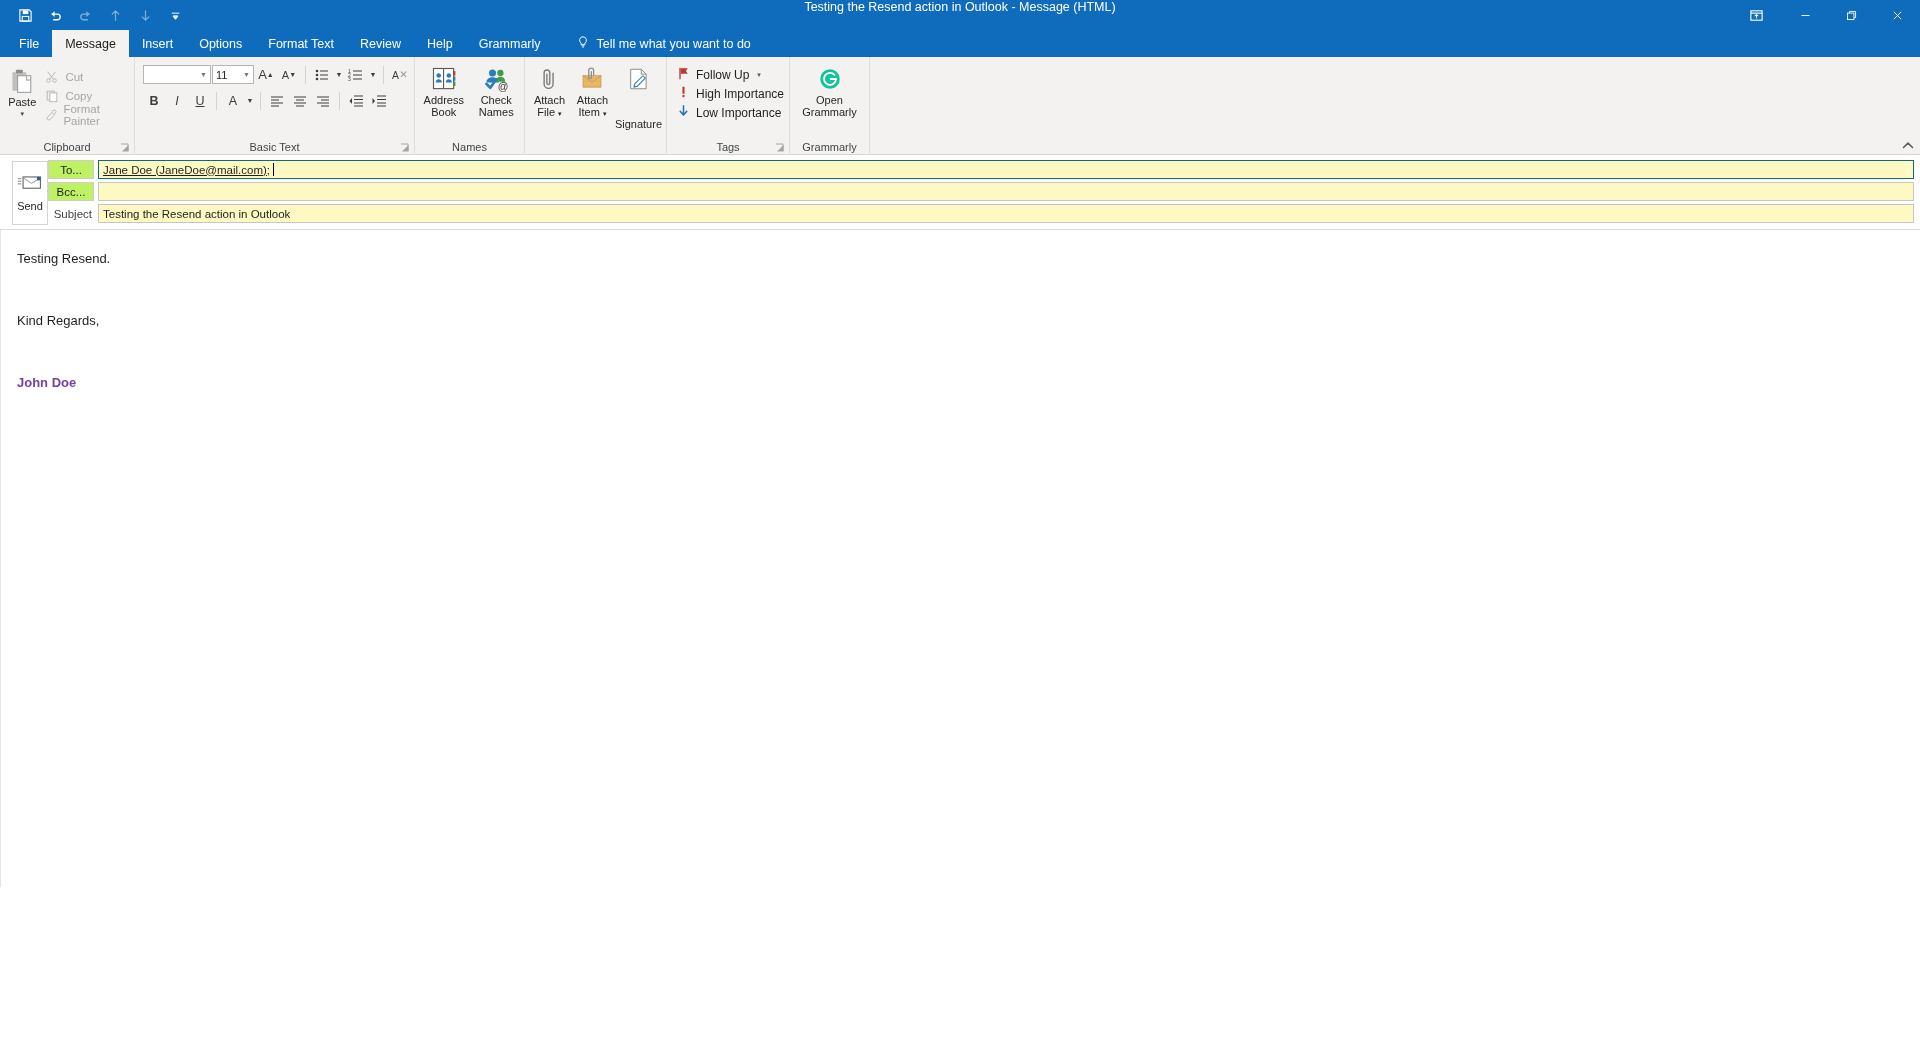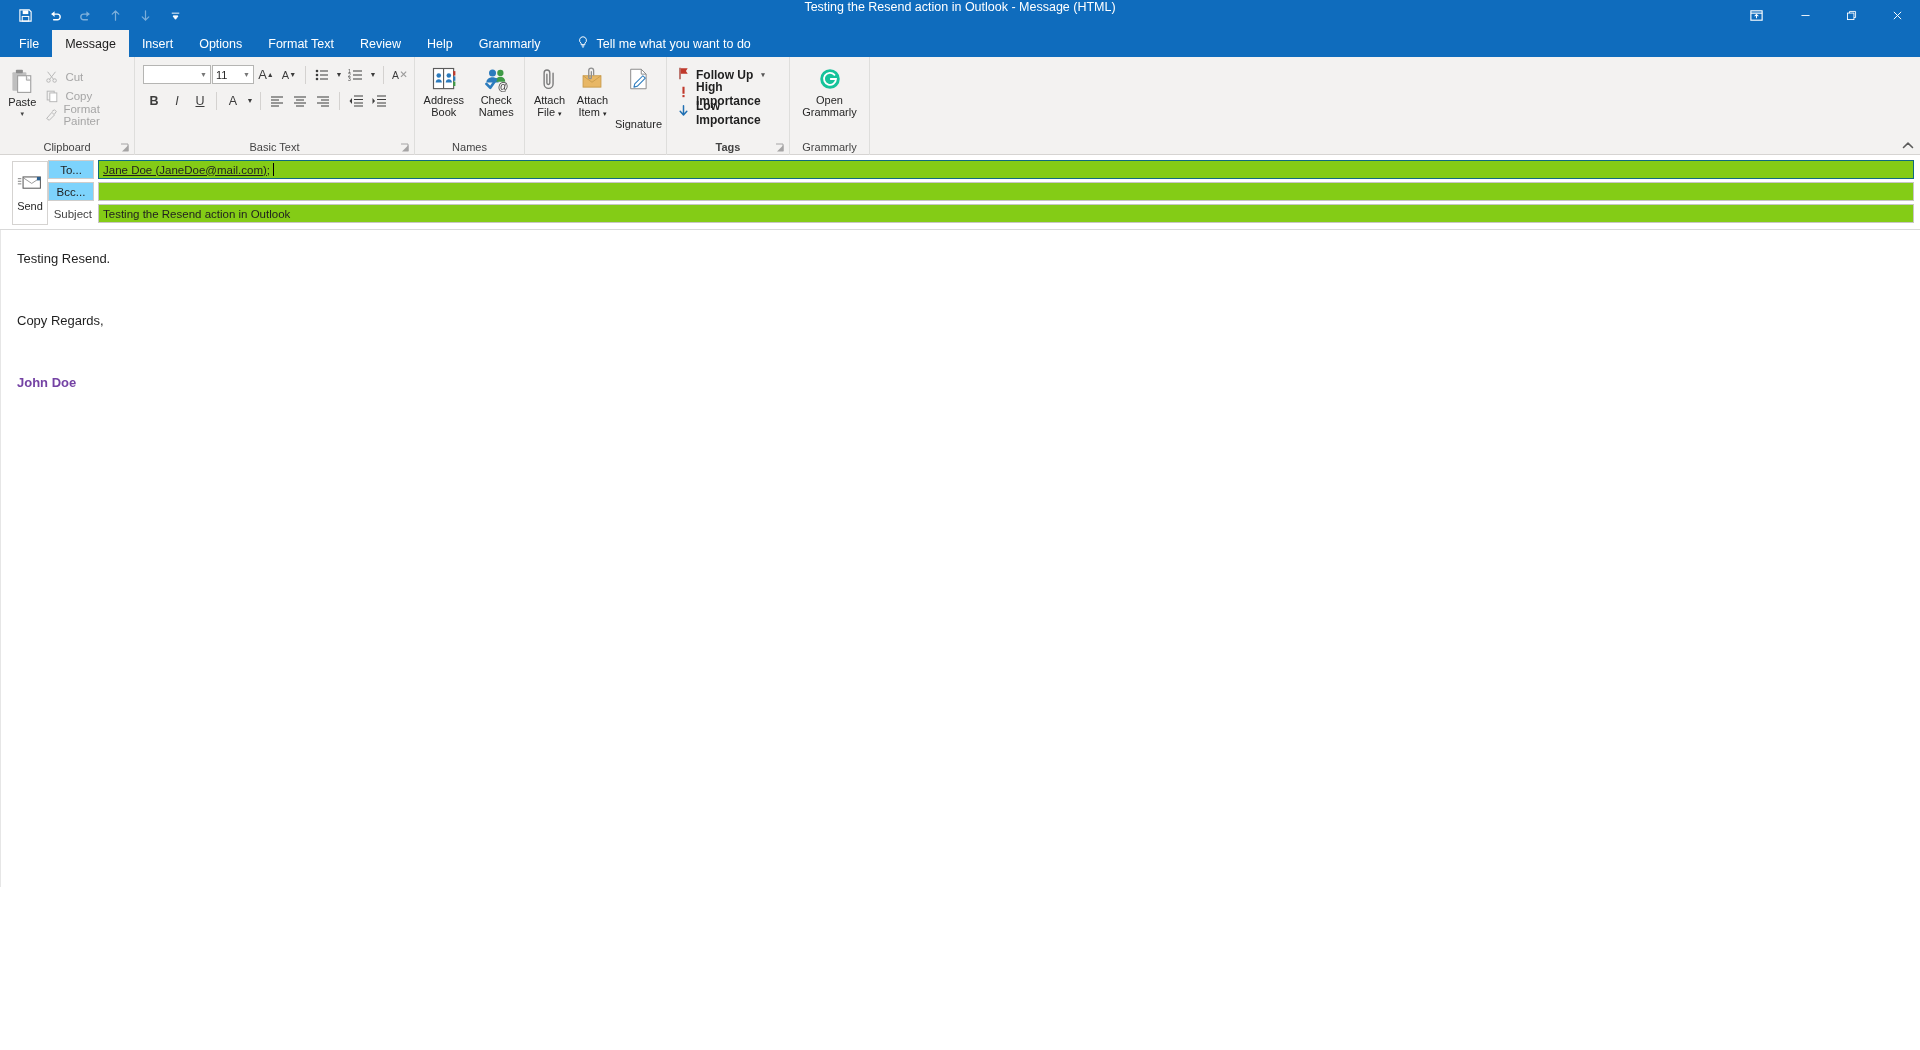--- a/index.html
+++ b/index.html
@@ -198,30 +198,30 @@
     display: flex; flex-direction: column;
     align-items: center; justify-content: center;
     gap: 4px;
   }
   .sendcol .lbl { font-size: 11px; color: #262626; }
   .fieldrows { margin-left: 48px; margin-right: 6px; }
   .frow { display: flex; align-items: center; height: 19px; margin-bottom: 3px; }
   .fbtn {
     width: 46px; height: 19px;
     border: 1px solid #cfcdcb;
-    background: #7dd3fc;
+    background: #bef264;
     font-size: 11.5px;
     color: #1f1f1f;
     display: flex; align-items: center; justify-content: center;
   }
   .finput {
     flex: 1;
     height: 19px;
     border: 1px solid #c8c6c4;
-    background: #84cc16;
+    background: #fef9c3;
     margin-left: 4px;
     display: flex; align-items: center;
     padding-left: 4px;
     font-size: 11.5px;
     color: #1f1f1f;
     position: relative;
   }
   .finput.focused { border: 1px solid #0f6a80; }
   .recip { text-decoration: underline; text-underline-offset: 1px; }
   .caretbar {
@@ -574,21 +574,21 @@
         </span>
         <span>Signature</span>
         <span class="caret">▾</span>
       </div>
     </div>
     <div class="group-label">
       <span>Include</span>
     </div>
   </div>
 
-  <div class="group" style="width:123px;font-weight:bold;">
+  <div class="group" style="width:123px;">
     <div class="group-content">
       <div class="tags-list">
         <div class="tagrow">
           <span>
             <svg width="13" height="14" viewBox="0 0 14 16">
                 <path d="M3 2v13" stroke="#9b2d22" stroke-width="1.4"></path>
                 <path d="M3.8 2.5h8l-2 3.2 2 3.2h-8z" fill="#c0392b"></path>
               </svg>
           </span>
           <span>Follow Up</span>
@@ -681,16 +681,16 @@
       <div class="finput">
         <span>Testing the Resend action in Outlook</span>
       </div>
     </div>
   </div>
 </div>
 
 <div class="bodyarea">
   <div class="bodyline">Testing Resend.</div>
   <div class="bodyline"></div>
-  <div class="bodyline">Copy Regards,</div>
+  <div class="bodyline">Kind Regards,</div>
   <div class="bodyline"></div>
   <div class="bodyline sig" id="sig-line" style="color: rgb(116, 66, 164);">John Doe</div>
 </div>
 
 </body></html>

